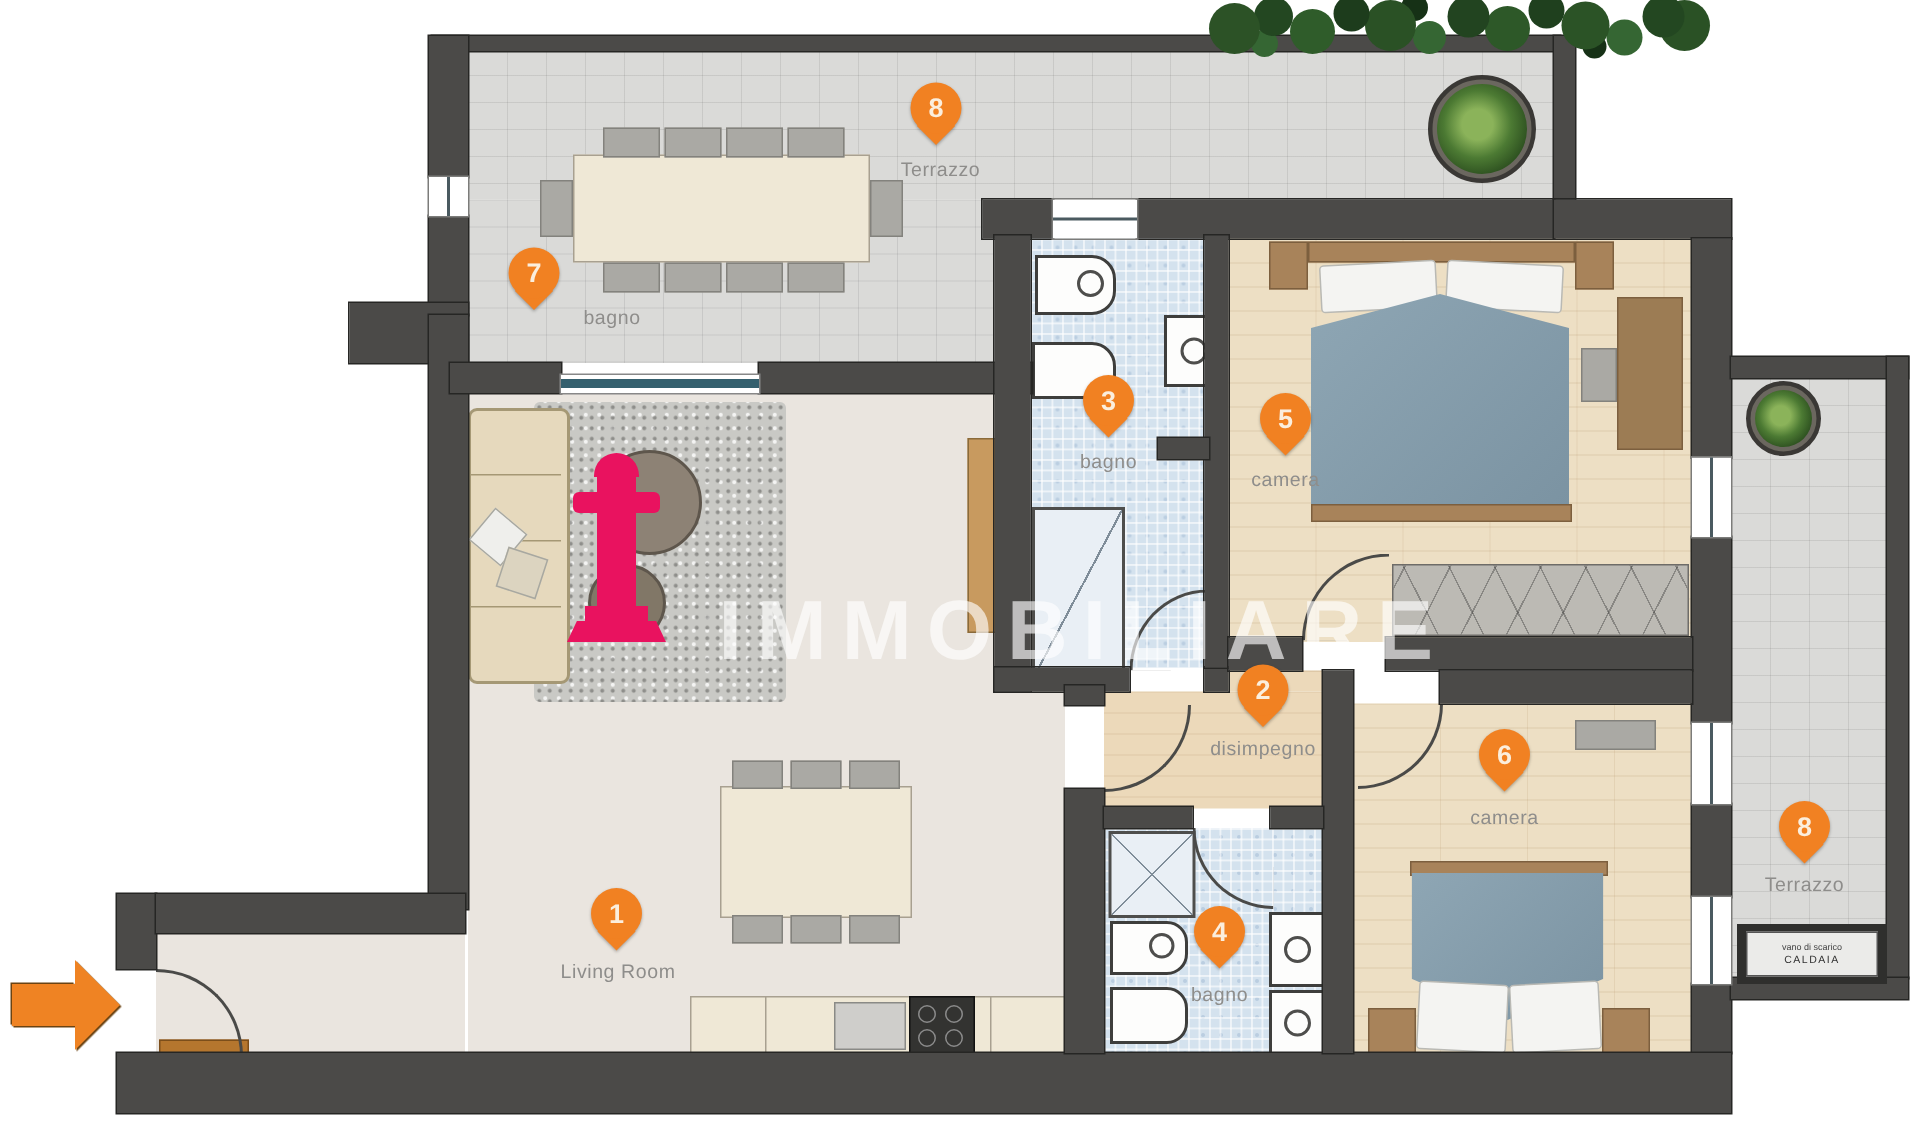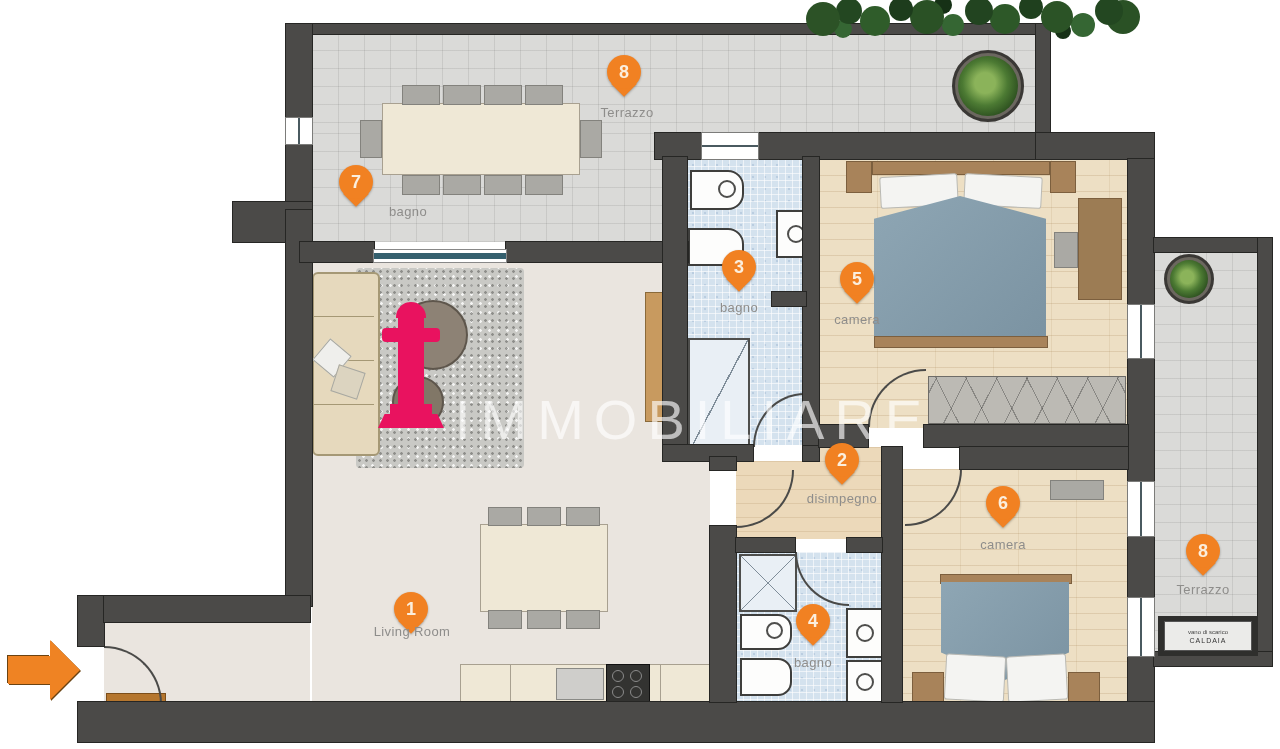--- a/index.html
+++ b/index.html
@@ -70,21 +70,21 @@
   .pin::before{content:"";position:absolute;left:8px;top:20px;width:18px;height:18px;background:#f18122;
     transform:rotate(45deg);}
   .pin .head{position:absolute;left:0;top:0;width:34px;height:34px;background:#f18122;border-radius:50%;}
   .pin .num{position:absolute;left:0;top:0;width:34px;line-height:34px;text-align:center;
     font-weight:bold;font-size:18px;color:#fbeedd;}
   .mlabel{position:absolute;z-index:60;font-size:13px;color:#8e8d8b;text-align:center;letter-spacing:.4px;}
 
   
   .wm1{position:absolute;left:452px;top:300px;z-index:50;font-weight:bold;font-size:92px;line-height:1;
     letter-spacing:5px;color:rgba(255,255,255,.85);white-space:nowrap;}
-  .wm2{position:absolute;left:455px;top:392px;z-index:50;font-weight:normal;font-size:56px;line-height:1;
+  .wm2{position:absolute;left:479px;top:392px;z-index:50;font-weight:bold;font-size:56px;line-height:1;
     letter-spacing:10px;color:rgba(255,255,255,.64);white-space:nowrap;}
   .logo{position:absolute;left:368px;top:302px;width:90px;height:132px;z-index:50;}
   .logo div{position:absolute;background:#e9125f;}
 
   
   .arrowbody{position:absolute;left:8px;top:656px;width:42px;height:28px;background:#ef8323;z-index:20;
     filter:drop-shadow(1px 1px 0 #6b4312) drop-shadow(-1px -1px 0 #6b4312);}
   .arrowhead{position:absolute;left:50px;top:640px;width:0;height:0;z-index:20;
     border-top:30px solid transparent;border-bottom:30px solid transparent;border-left:30px solid #ef8323;
     filter:drop-shadow(1px 1px 0 #6b4312);}
@@ -250,21 +250,21 @@
     </div>
   <div class="pin" style="left:607px;top:55px">
       <span class="head"></span>
       <span class="num">8</span>
     </div>
   <div class="pin" style="left:1186px;top:534px">
       <span class="head"></span>
       <span class="num">8</span>
     </div>
 
-  <div class="mlabel" style="left:369px;top:624px;width:86px">Living Room</div>
+  <div class="mlabel" style="left:369px;top:640px;width:86px">Living Room</div>
   <div class="mlabel" style="left:792px;top:491px;width:100px">disimpegno</div>
   <div class="mlabel" style="left:709px;top:300px;width:60px">bagno</div>
   <div class="mlabel" style="left:783px;top:655px;width:60px">bagno</div>
   <div class="mlabel" style="left:827px;top:312px;width:60px">camera</div>
   <div class="mlabel" style="left:973px;top:537px;width:60px">camera</div>
   <div class="mlabel" style="left:378px;top:204px;width:60px">bagno</div>
   <div class="mlabel" style="left:594px;top:105px;width:66px">Terrazzo</div>
   <div class="mlabel" style="left:1170px;top:582px;width:66px">Terrazzo</div>
 
 <div class="w" style="left: 288px; top: 24px; width: 556px; height: 10px;"></div>

